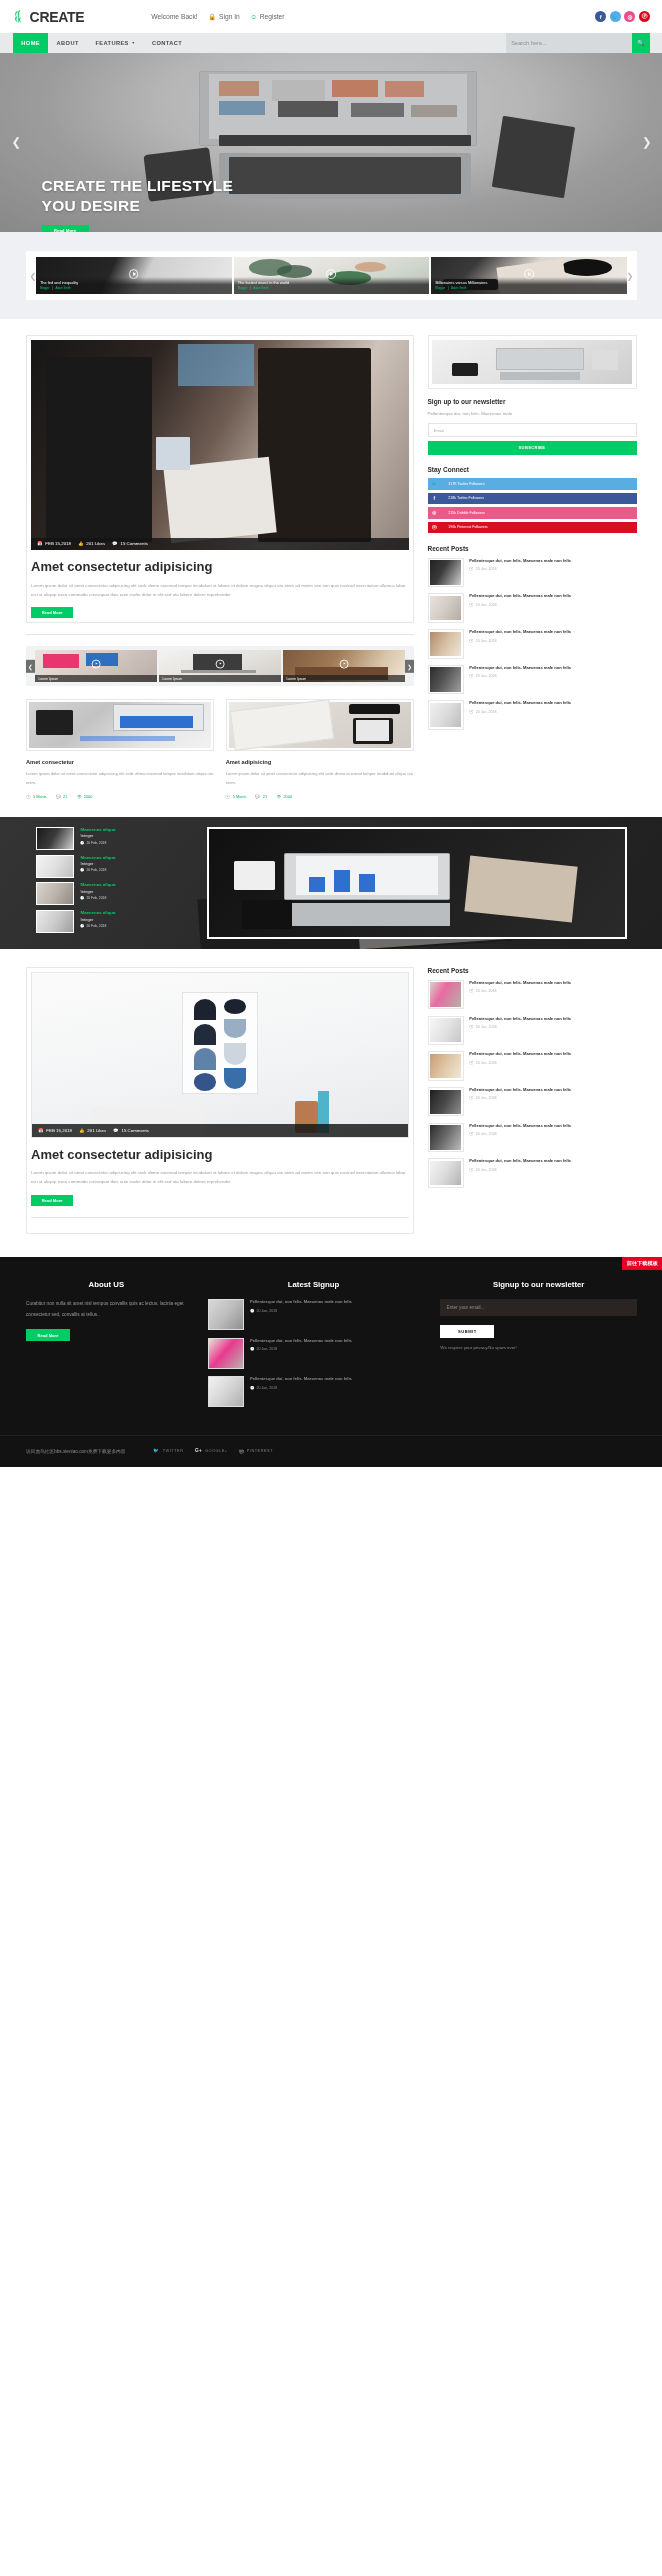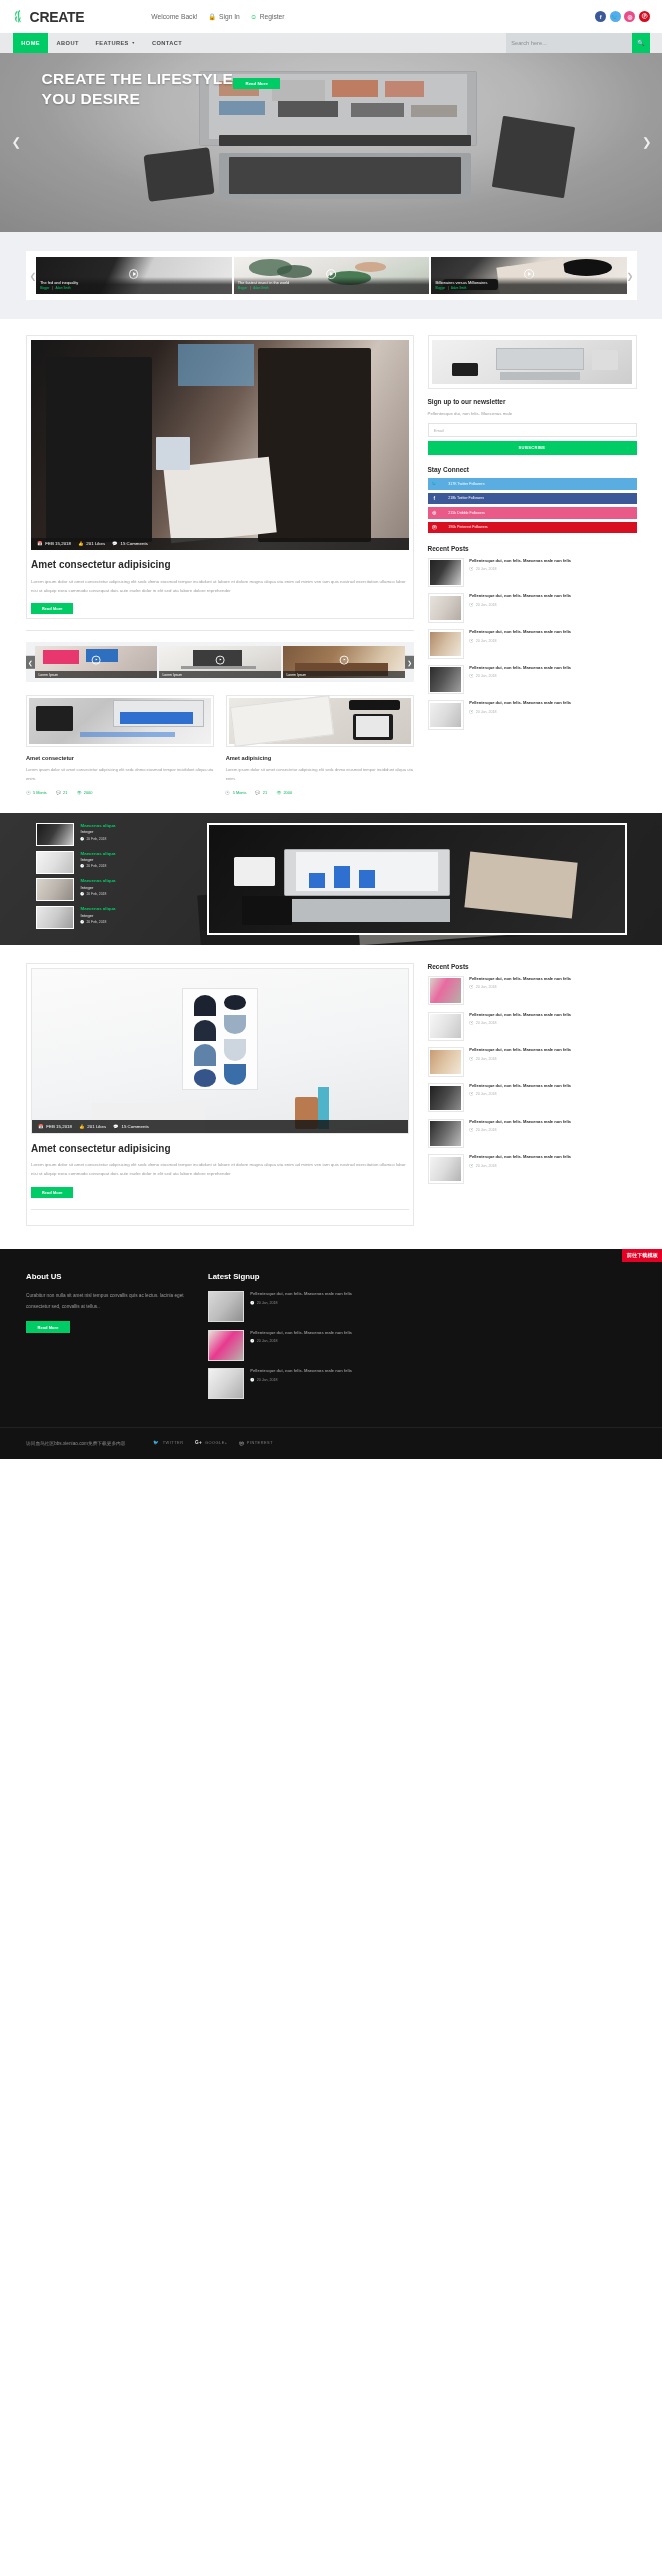--- a/index.html
+++ b/index.html
@@ -39,21 +39,21 @@
   .nav-caret { margin-left: 2.6px; font-size: 3.6px; }
   .search-box { margin-left: auto; display: flex; align-items: stretch; }
   .search-input { width: 126px; background: #d7dadc; border: none; padding: 0 5.2px; font-size: 5.7px; color: #7d8387; font-family: "Liberation Sans", sans-serif; }
   .search-input::placeholder { color: #8b9094; }
   .search-btn { width: 18px; background: #00cc66; border: none; color: #fff; font-size: 6.2px; cursor: pointer; display: flex; align-items: center; justify-content: center; }
 
   
   .hero { position: relative; height: 179px; overflow: hidden; background: #8d8d8d; }
   .hero-img { position: absolute; inset: 0; }
   .hero-overlay { position: absolute; inset: 0; background: rgba(90,90,90,0.28); }
-  .hero-inner { position: relative; width: 611px; margin: 16px auto; height: 100%; display: flex; flex-direction: row; justify-content: flex-start; padding-left: 15.5px; }
+  .hero-inner { position: relative; width: 611px; margin: 4px auto; height: 100%; display: flex; flex-direction: column; justify-content: flex-end; padding-left: 15.5px; }
   .hero-title { font-size: 15.5px; line-height: 1.28; font-weight: 800; color: #fff; letter-spacing: 0.3px; max-width: 223px; text-transform: uppercase; text-shadow: 0 0.5px 2.1px rgba(0,0,0,.25); }
   .hero-btn { margin-top: 9.3px; width: 47px; height: 11px; background: #00cc66; color: #fff; font-size: 4.4px; font-weight: 700; border: none; display: flex; align-items: center; justify-content: center; cursor: pointer; }
   .arrow-l, .arrow-r { position: absolute; top: 50%; transform: translateY(-50%); color: rgba(255,255,255,.85); font-size: 11.4px; font-weight: 300; cursor: pointer; user-select: none; }
   .arrow-l { left: 11.4px; }
   .arrow-r { right: 11.4px; }
 
   
   .feat-wrap { background: #eef0f3; padding: 19.7px 0; }
   .feat-strip { position: relative; background: #fff; padding: 5.7px 0; width: 611px; margin: 0 auto; }
   .feat-row { display: flex; gap: 2.1px; padding: 0 9.8px; }
@@ -73,21 +73,21 @@
   
   .main { display: flex; gap: 13.5px; padding: 15.5px 0 0; width: 611px; margin: 0 auto; }
   .col-main { width: 388px; }
   .col-side { width: 209px; }
 
   .post-card { border: 0.5px solid #e7e7e7; padding: 4.1px; background: #fff; }
   .post-img { position: relative; height: 210px; overflow: hidden; }
   .post-img .pimg { position: absolute; inset: 0; }
   .post-meta-bar { position: absolute; left: 0; right: 0; bottom: 0; height: 12.4px; background: rgba(20,20,20,.82); display: flex; align-items: center; gap: 7.3px; padding: 0 6.2px; }
   .pm { display: flex; align-items: center; gap: 2.6px; font-size: 4.4px; color: #fff; }
-  .post-h2 { font-size: 10px; font-weight: 800; color: #2b2b2b; margin: 9.3px 0 6.2px; }
+  .post-h2 { font-size: 13px; font-weight: 800; color: #2b2b2b; margin: 9.3px 0 6.2px; }
   .post-p { font-size: 4.4px; line-height: 2.05; color: #9b9b9b; }
   .btn-green { display: inline-flex; align-items: center; justify-content: center; width: 42px; height: 11px; background: #00cc66; color: #fff; font-size: 4.1px; font-weight: 700; border: none; cursor: pointer; margin-top: 8.3px; }
   .divider { height: 0.5px; background: #e6e6e6; margin: 11.4px 0; }
 
   
   .vid-strip { position: relative; background: #f1f2f4; padding: 4.1px 9.3px; display: flex; gap: 2.6px; }
   .vid-card { position: relative; flex: 1; height: 32px; overflow: hidden; }
   .vid-card .vimg { position: absolute; inset: 0; }
   .vid-play { position: absolute; left: 50%; top: 42%; transform: translate(-50%,-50%); width: 8.8px; height: 8.8px; border-radius: 50%; border: 0.7px solid rgba(255,255,255,.9); display: flex; align-items: center; justify-content: center; }
   .vid-play::after { content: ""; border-left: 2.6px solid #fff; border-top: 1.8px solid transparent; border-bottom: 1.8px solid transparent; margin-left: 1px; }
@@ -152,21 +152,21 @@
   .bot-side { width: 209px; }
   .bot-img { position: relative; height: 166px; overflow: hidden; border: 0.5px solid #e7e7e7; }
   .bot-img .bimg { position: absolute; inset: 0; }
 
   
   .footer { margin-top: 23px; background: #121212; padding: 23px 0 0; }
   .footer .wrap { display: flex; gap: 21px; }
   .f-col-1 { width: 161px; }
   .f-col-2 { width: 212px; }
   .f-col-3 { width: 197px; }
-  .f-h { font-size: 7.8px; font-weight: 800; color: #fff; margin-bottom: 10.4px; }
+  .f-h { font-size: 7.8px; font-weight: 800; color: #fff; margin-bottom: 10.4px; text-align: center; }
   .f-p { font-size: 4.7px; color: #9b9b9b; line-height: 2.2; }
   .f-btn { margin-top: 9.3px; width: 44px; height: 11.4px; background: #00cc66; color: #fff; border: none; font-size: 4.1px; font-weight: 700; cursor: pointer; }
   .f-rp { display: flex; gap: 6.2px; margin-bottom: 7.3px; }
   .f-rp-img { width: 36px; height: 31px; flex: 0 0 36px; border: 1px solid #ddd; }
   .f-rp-img .frimg { width: 100%; height: 100%; }
   .f-rp-t { font-size: 4.1px; color: #8e8e8e; line-height: 1.6; font-weight: 700; }
   .f-rp-d { font-size: 3.6px; color: #8e8e8e; margin-top: 3.1px; display: flex; align-items: center; gap: 2.1px; }
   .f-input { width: 100%; height: 17px; background: #2a2522; border: none; padding: 0 6.2px; color: #8d8d8d; font-size: 4.7px; font-family: "Liberation Sans", sans-serif; }
   .f-input::placeholder { color: #8d8d8d; }
   .f-submit { margin-top: 8.3px; width: 54px; height: 13px; background: #fff; color: #111; border: none; font-size: 4.1px; font-weight: 800; letter-spacing: 0.5px; cursor: pointer; }
@@ -786,20 +786,26 @@
         <div>
           <div class="f-rp-t">Pellentesque dui, non felis. Maecenas male non felis</div>
           <div class="f-rp-d">
                 <span>🕑</span>
                 <span>20 Jan, 2018</span>
               </div>
         </div>
       </div>
     </div>
 
+    <div class="f-col-3">
+      <div class="f-h">Signup to our newsletter</div>
+      <input class="f-input" placeholder="Enter your email..." style="">
+      <button class="f-submit">SUBMIT</button>
+      <div class="f-note">We respect your privacy.No spam ever!</div>
+    </div>
   </div>
 
   <div class="botbar">
     <div class="wrap">
       <div class="copy">访问血鸟社区bbs.xieniao.com免费下载更多内容</div>
       <div class="bot-social">
         <a>
               <span class="gw">🐦</span>
               <span>TWITTER</span>
             </a>

